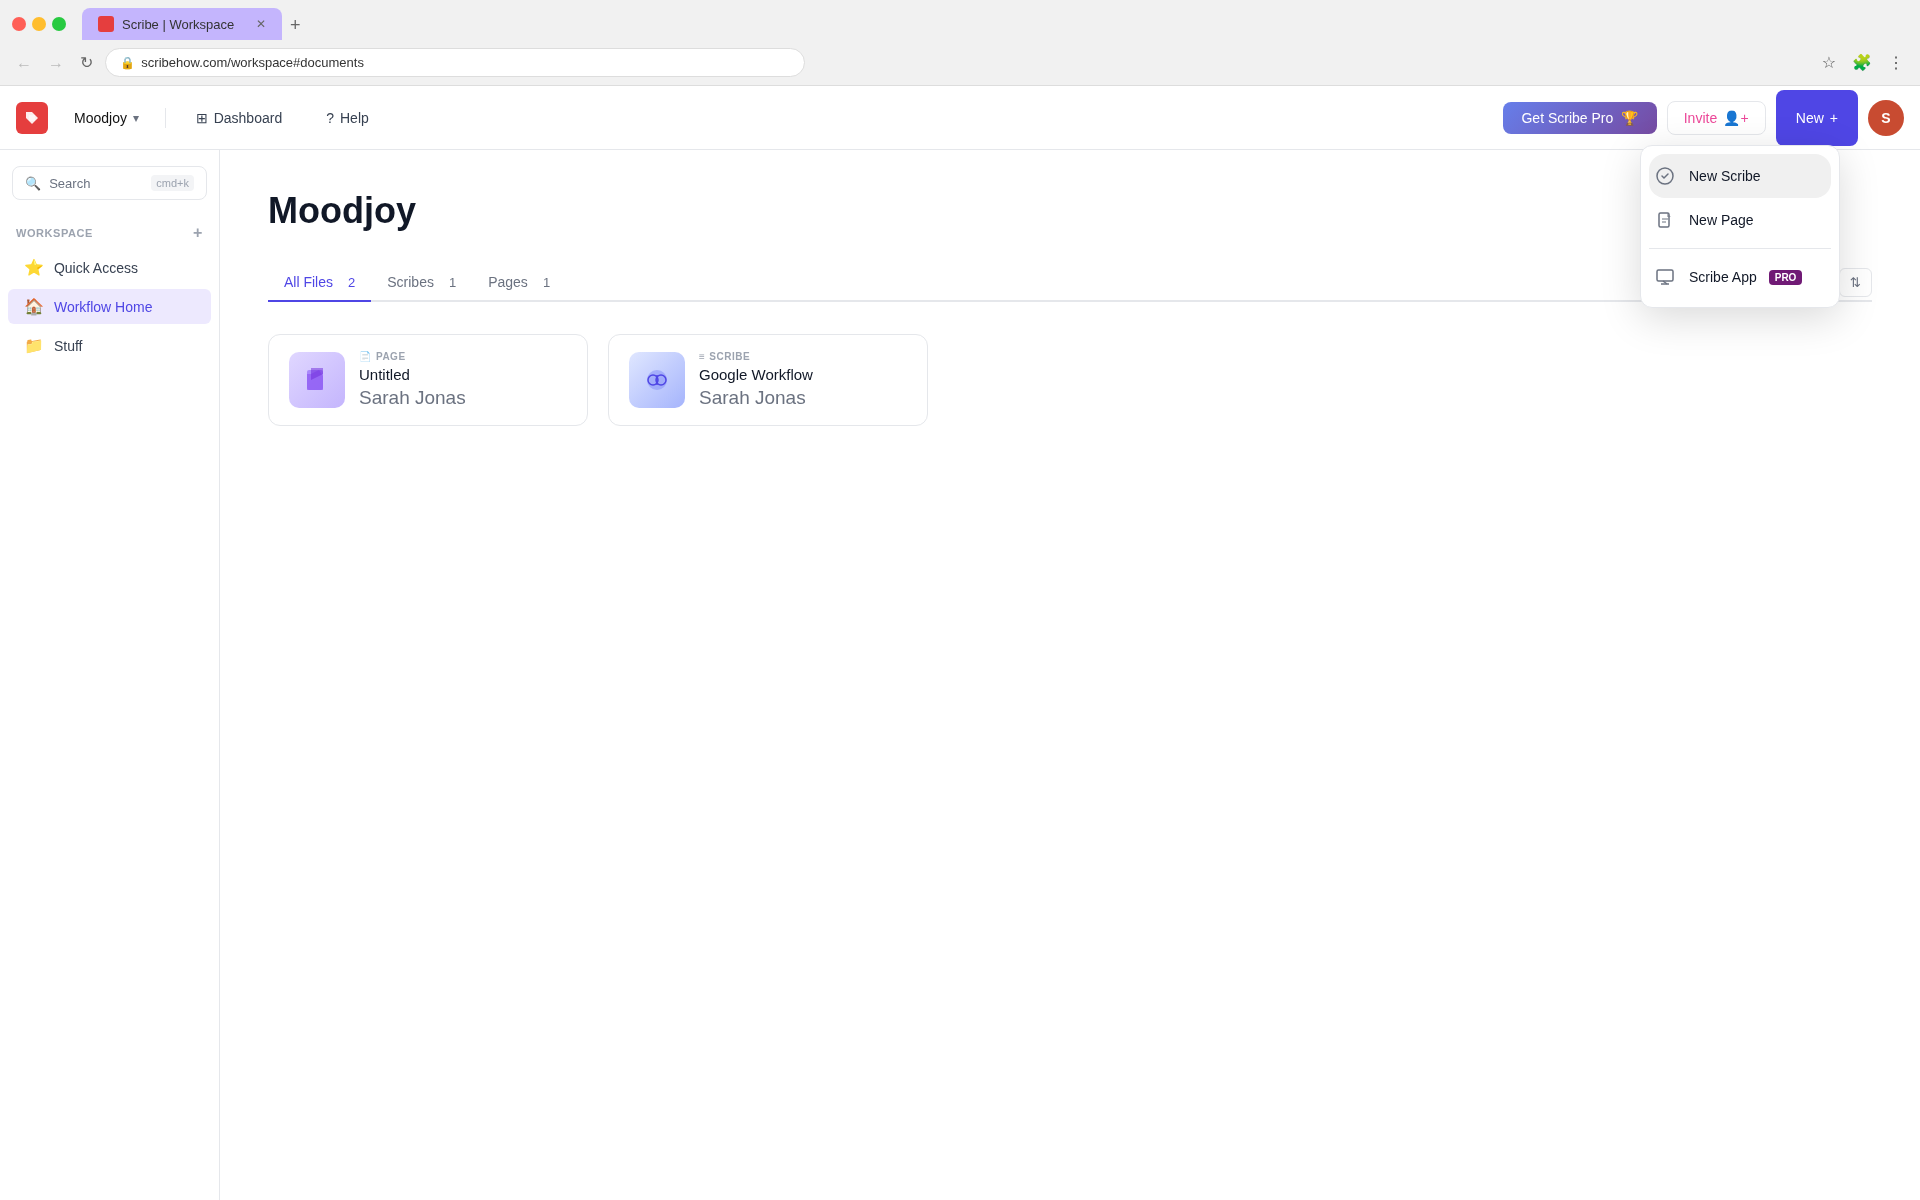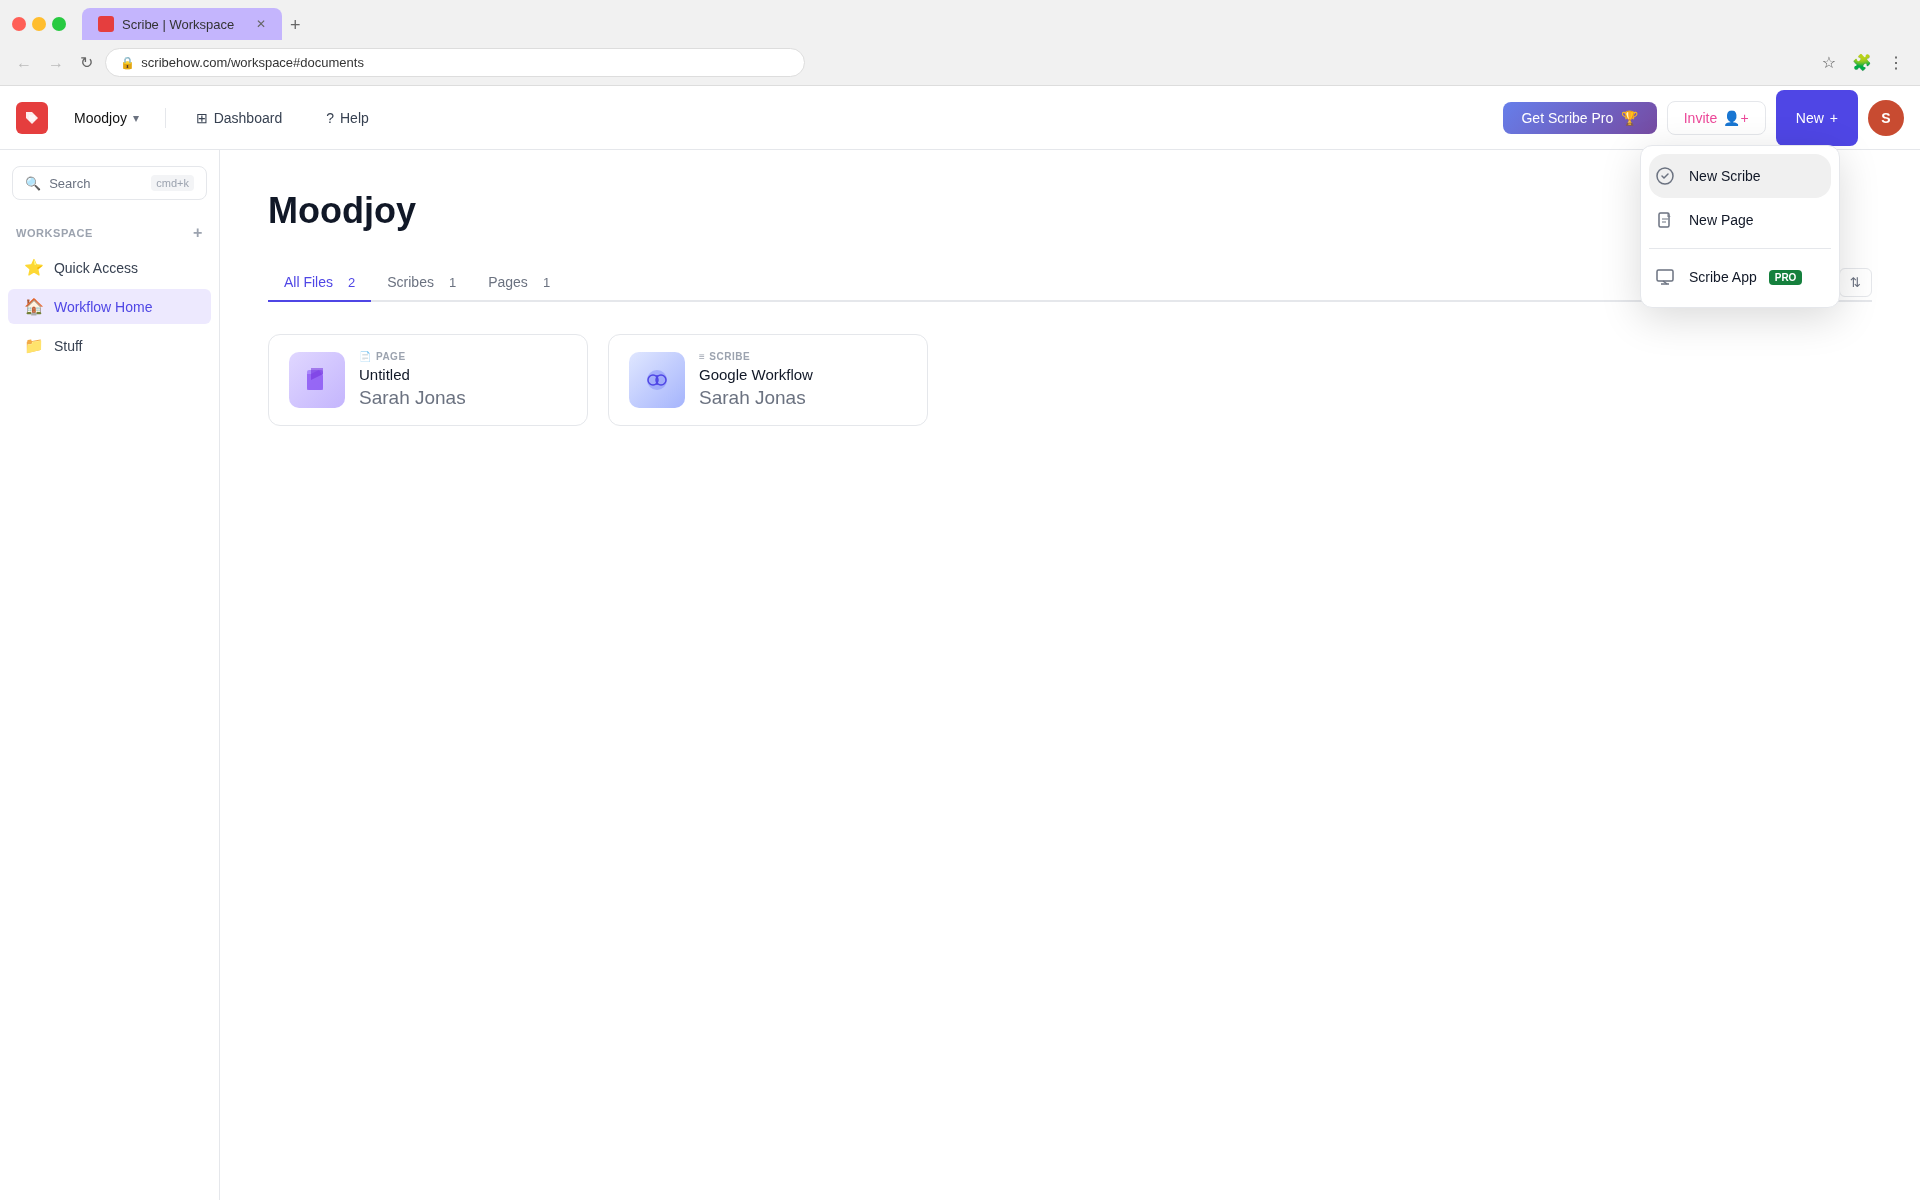--- a/index.html
+++ b/index.html
@@ -72,21 +72,21 @@
     .file-thumb.scribe { background: linear-gradient(135deg, #e0e7ff 0%, #a5b4fc 100%); }
     .file-info { display: flex; flex-direction: column; gap: 4px; }
     .file-type-label { font-size: 10px; font-weight: 600; color: #9ca3af; text-transform: uppercase; letter-spacing: 0.05em; display: flex; align-items: center; gap: 4px; }
     .file-name { font-size: 15px; font-weight: 400; color: #111827; }
     .file-author { font-size: 19px; color: #6b7280; }
     .dropdown-menu { position: fixed; top: 145px; right: 80px; background: white; border: 1px solid #e5e7eb; border-radius: 12px; box-shadow: 0 10px 40px rgba(0,0,0,0.15); padding: 8px; min-width: 200px; z-index: 200; }
     .dropdown-item { display: flex; align-items: center; gap: 12px; padding: 10px 4px; border-radius: 16px; cursor: pointer; font-size: 14px; color: #111827; }
     .dropdown-item.highlighted { background: #f0f0f0; }
     .dropdown-icon { width: 24px; height: 24px; display: flex; align-items: center; justify-content: center; font-size: 16px; color: #6b7280; }
     .dropdown-divider { height: 1px; background: #e5e7eb; margin: 6px 0; }
-    .pro-badge { background: #15803d; color: white; font-size: 10px; font-weight: 700; padding: 2px 6px; border-radius: 4px; text-transform: uppercase; }
+    .pro-badge { background: #701a75; color: white; font-size: 10px; font-weight: 700; padding: 2px 6px; border-radius: 4px; text-transform: uppercase; }
   </style>
 </head>
 <body>
 
 <div class="browser-chrome">
   <div class="browser-titlebar">
     <div class="traffic-lights">
       <div class="traffic-light tl-red"></div>
       <div class="traffic-light tl-yellow"></div>
       <div class="traffic-light tl-green"></div>

